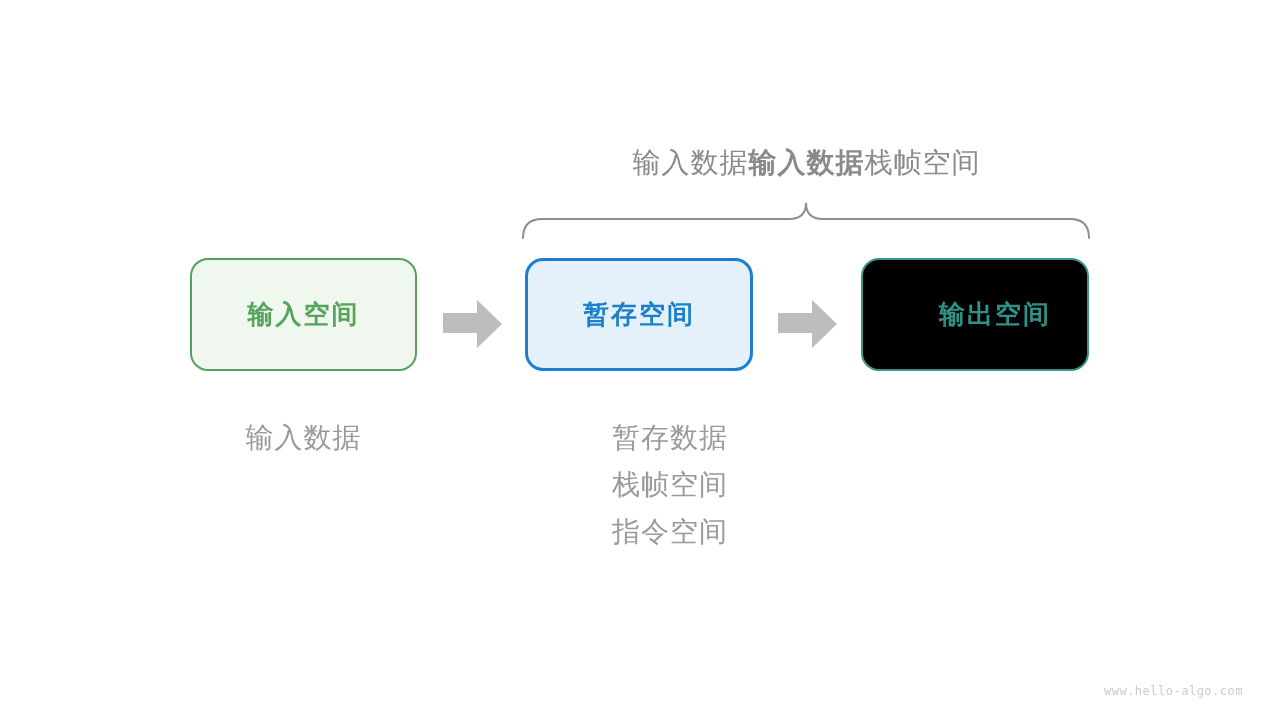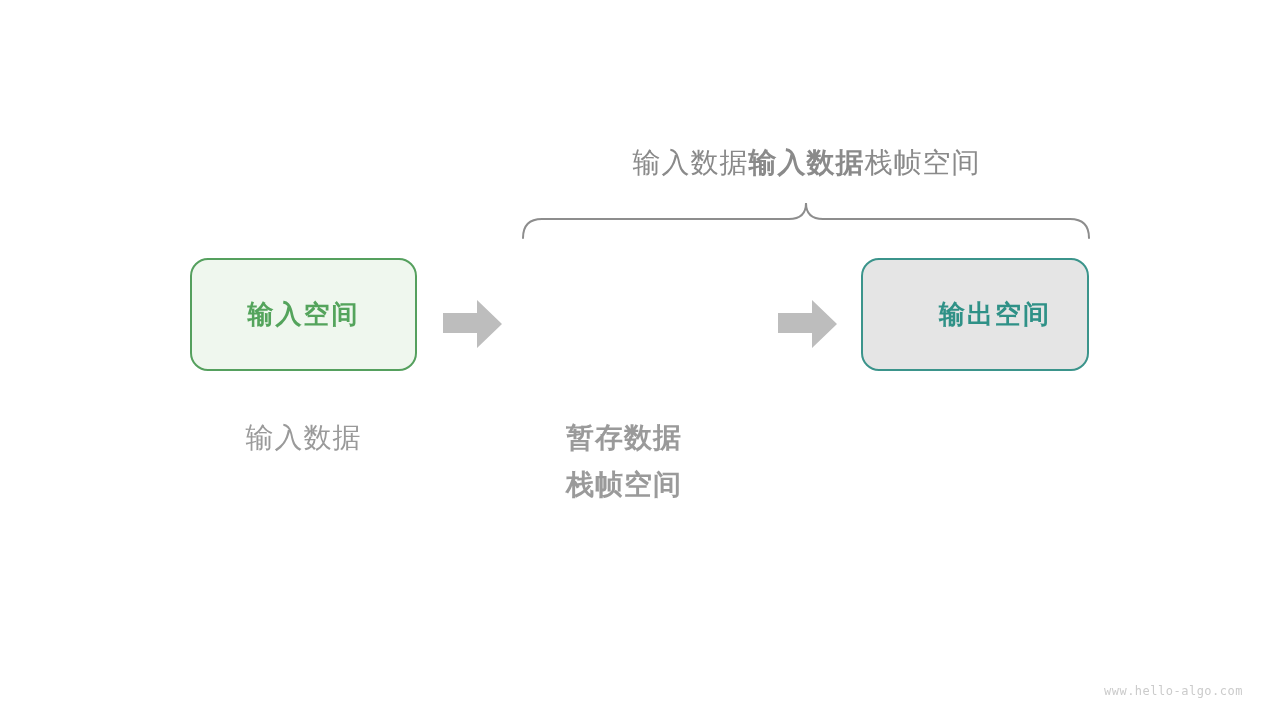--- a/index.html
+++ b/index.html
@@ -64,21 +64,21 @@
 
   
   .caption-col {
     top: 414px;
     text-align: center;
     font-size: 28px;
     line-height: 47px;
     letter-spacing: 1px;
   }
   .caption-col-1 { left: 190px; width: 227px; }
-  .caption-col-2 { left: 510px; width: 228px; font-weight: bold; }
+  .caption-col-2 { left: 556px; width: 228px; }
   .caption-col-3 { left: 861px; width: 228px; }
 
   
   .watermark {
     right: 37px;
     bottom: 22px;
     font-family: "DejaVu Sans Mono", "Liberation Mono", monospace;
     font-size: 12px;
     letter-spacing: 0.5px;
   }
@@ -93,37 +93,41 @@
   </div>
 
   <svg class="abs brace-svg" viewBox="0 0 568 40" fill="none">
     <path d="M 1,36 Q 1,17 20,17 L 267,17 Q 284,17 284,1 Q 284,17 301,17 L 548,17 Q 567,17 567,36" stroke-width="2" stroke-linecap="round" fill="none" stroke="#8d8d8d"></path>
   </svg>
 
   <div class="abs space-box box-input" style="border-color: rgb(85, 160, 94); background-color: rgb(239, 247, 238); color: rgb(84, 164, 92);">
     <span>输入空间</span>
   </div>
 
+  <div class="abs space-box box-temp" style="border-color: rgb(27, 127, 209); background-color: rgb(229, 241, 250); color: rgb(27, 127, 201);">
+    <span>暂存空间</span>
+  </div>
 
-  <div class="abs space-box box-output" style="border-color: rgb(59, 148, 139); background-color: #e5e5e5; color: rgb(47, 145, 135); padding-left: 40px;">
+  <div class="abs space-box box-output" style="border-color: rgb(59, 148, 139); background-color: #000000; color: rgb(47, 145, 135); padding-left: 40px;">
     <span>输出空间</span>
   </div>
 
   <svg class="abs arrow-svg arrow-1" viewBox="0 0 59 48">
     <polygon points="0,13 34,13 34,0 59,24 34,48 34,33 0,33" fill="#bdbdbd"></polygon>
   </svg>
   <svg class="abs arrow-svg arrow-2" viewBox="0 0 59 48">
     <polygon points="0,13 34,13 34,0 59,24 34,48 34,33 0,33" fill="#bdbdbd"></polygon>
   </svg>
 
   <div class="abs caption-col caption-col-1" style="color: rgb(154, 154, 154);">
     <div>输入数据</div>
   </div>
 
   <div class="abs caption-col caption-col-2" style="color: rgb(154, 154, 154);">
     <div>暂存数据</div>
     <div>栈帧空间</div>
+    <div>指令空间</div>
   </div>
 
 
   <div class="abs watermark" style="color: rgb(203, 203, 203);">www.hello-algo.com</div>
 
 </div>
 
 </body></html>

